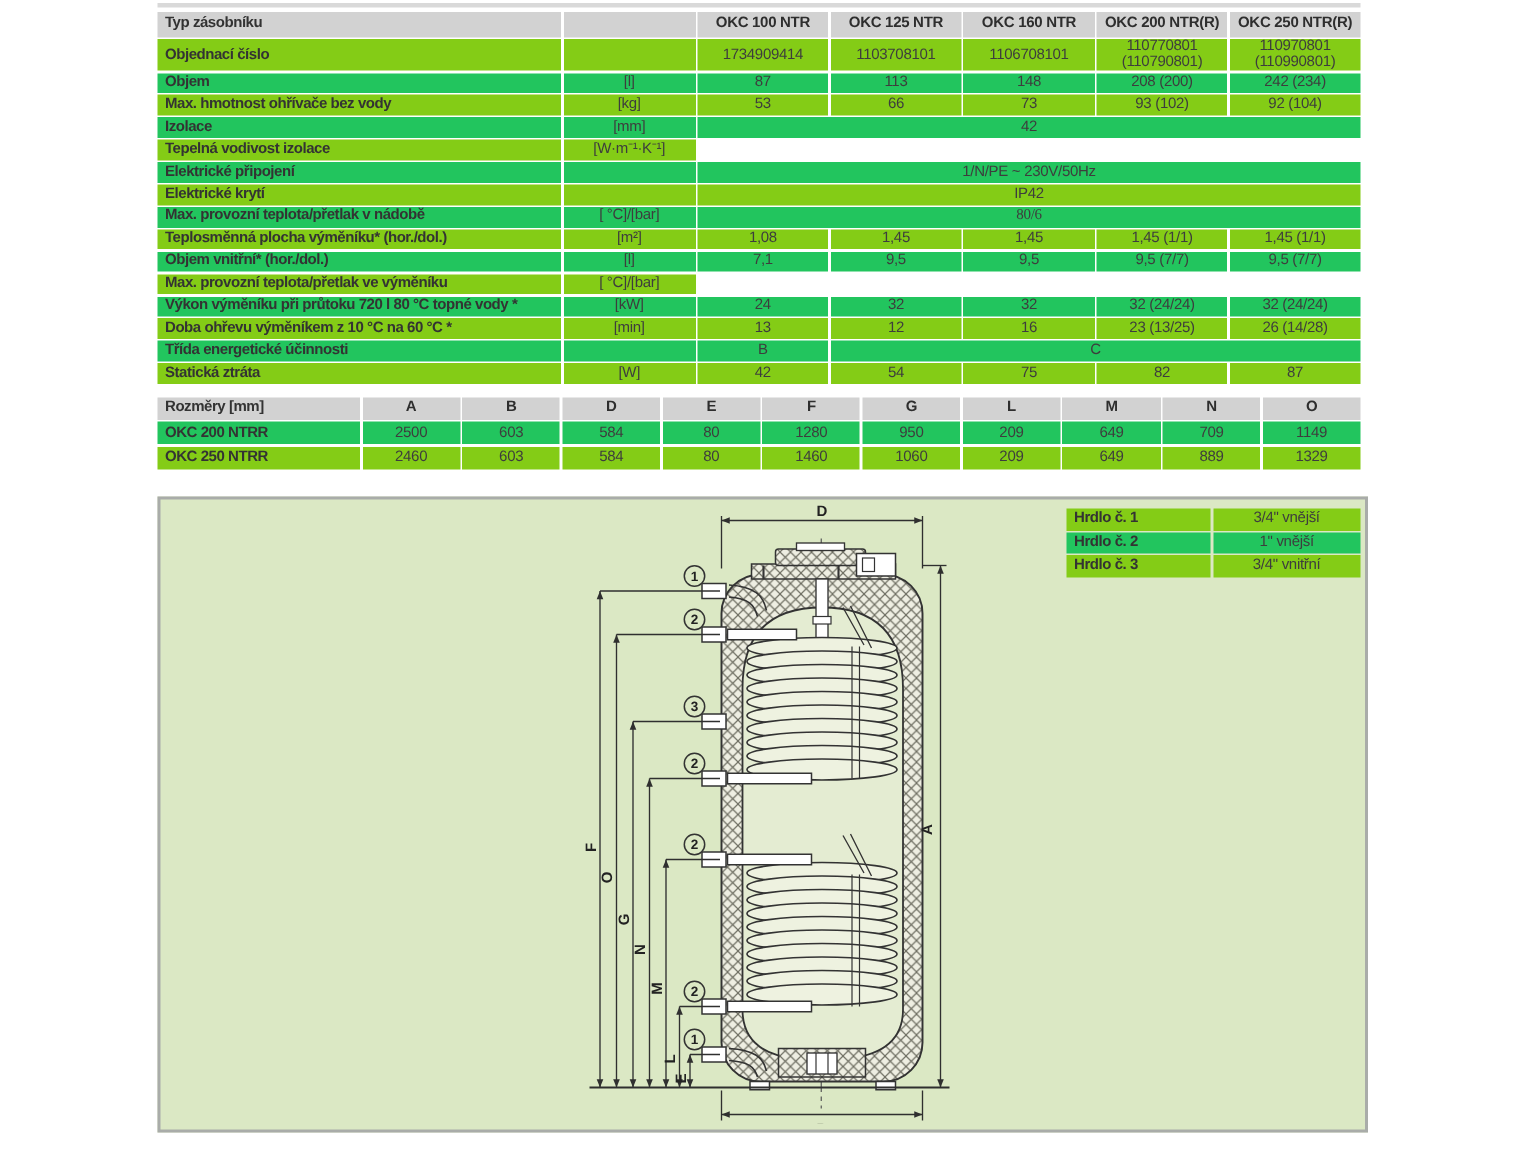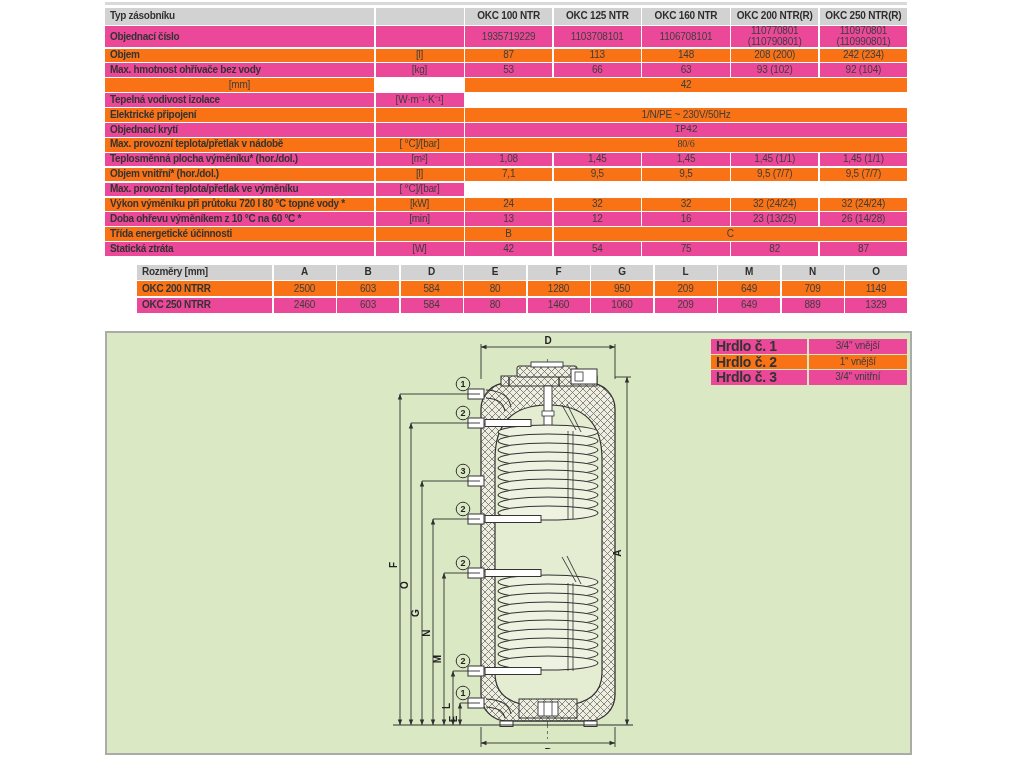--- a/index.html
+++ b/index.html
@@ -5,59 +5,59 @@
   html,body{margin:0;padding:0;background:#fff;width:1024px;height:768px;overflow:hidden;
     font-family:"Liberation Sans",sans-serif;-webkit-font-smoothing:antialiased;}
   #page{position:relative;width:1024px;height:768px;background:#fff;}
   .topline{position:absolute;left:105px;top:2px;width:802px;height:3px;background:#d9d9d9;}
   
   .tbl{position:absolute;left:105px;width:802px;}
   #spec-table{top:8px;}
   #dims-table{top:265px;}
   .trow{display:grid;column-gap:1.5px;margin-bottom:1.3px;}
   .t1{grid-template-columns:269px 88px repeat(5,1fr);}
-  .t2{grid-template-columns:135px repeat(10,1fr);margin-left:32px;}
+  .t2{grid-template-columns:135px repeat(10,1fr);}
   .cell{display:flex;align-items:center;justify-content:center;font-size:10px;color:#3d3d3d;
     line-height:10.5px;text-align:center;white-space:pre-line;letter-spacing:-0.2px;}
   .lab{justify-content:flex-start;padding-left:5px;font-weight:bold;color:#333;white-space:nowrap;
     letter-spacing:-0.3px;}
   .bold{font-weight:bold;color:#2e2e2e;}
   .bg-gray .cell{background:#d2d2d2;}
-  .bg-green .cell{background:#ec4899;}
-  .bg-white .cell{background:#f97316;}
+  .bg-green .cell{background:#84cc16;}
+  .bg-white .cell{background:#22c55e;}
   .h17{height:17px;} .h21{height:21px;} .h14{height:13.6px;} .h15{height:15px;}
   
   #panel{position:absolute;left:105px;top:331px;width:803px;height:420px;background:#dbe8c4;
     border:2px solid #a9aca9;}
   #diagram-svg{position:absolute;left:0;top:0;}
   #hrdlo{position:absolute;left:604px;top:6px;width:196px;}
   .hrow{display:grid;grid-template-columns:96px 1fr;column-gap:1.5px;margin-bottom:1px;height:14.5px;}
   .hrow .cell{font-size:10px;}
-  .hrow .lab{font-size:14px;}
+  .hrow .lab{font-size:10px;}
 </style>
 </head>
 <body>
 
 <div id="page">
   <div class="topline"></div>
 
   <div id="spec-table" class="tbl">
       <div class="trow t1 h17 bg-gray">
         <div class="cell lab">Typ zásobníku</div>
         <div class="cell "></div>
         <div class="cell bold">OKC 100 NTR</div>
         <div class="cell bold">OKC 125 NTR</div>
         <div class="cell bold">OKC 160 NTR</div>
         <div class="cell bold">OKC 200 NTR(R)</div>
         <div class="cell bold">OKC 250 NTR(R)</div>
       </div>
       <div class="trow t1 bg-green h21">
         <div class="cell lab">Objednací číslo</div>
         <div class="cell "></div>
-        <div class="cell ">1935719229</div>
+        <div class="cell ">1734909414</div>
         <div class="cell ">1103708101</div>
         <div class="cell ">1106708101</div>
         <div class="cell ">110770801
 (110790801)</div>
         <div class="cell ">110970801
 (110990801)</div>
       </div>
       <div class="trow t1 bg-white h14">
         <div class="cell lab">Objem</div>
         <div class="cell ">[l]</div>
@@ -65,41 +65,42 @@
         <div class="cell ">113</div>
         <div class="cell ">148</div>
         <div class="cell ">208 (200)</div>
         <div class="cell ">242 (234)</div>
       </div>
       <div class="trow t1 bg-green h14">
         <div class="cell lab">Max. hmotnost ohřívače bez vody</div>
         <div class="cell ">[kg]</div>
         <div class="cell ">53</div>
         <div class="cell ">66</div>
-        <div class="cell ">63</div>
+        <div class="cell ">73</div>
         <div class="cell ">93 (102)</div>
         <div class="cell ">92 (104)</div>
       </div>
       <div class="trow t1 bg-white h14">
+        <div class="cell lab">Izolace</div>
         <div class="cell ">[mm]</div>
         <div class="cell " style="grid-column: 3 / 8;">42</div>
       </div>
       <div class="trow t1 bg-green h14">
         <div class="cell lab">Tepelná vodivost izolace</div>
         <div class="cell ">[W·m⁻¹·K⁻¹]</div>
       </div>
       <div class="trow t1 bg-white h14">
         <div class="cell lab">Elektrické připojení</div>
         <div class="cell "></div>
         <div class="cell " style="grid-column: 3 / 8;">1/N/PE ~ 230V/50Hz</div>
       </div>
       <div class="trow t1 bg-green h14">
-        <div class="cell lab">Objednací krytí</div>
-        <div class="cell "></div>
-        <div class="cell " style="grid-column: 3 / 8; font-family: Liberation Mono, monospace;">IP42</div>
+        <div class="cell lab">Elektrické krytí</div>
+        <div class="cell "></div>
+        <div class="cell " style="grid-column: 3 / 8;">IP42</div>
       </div>
       <div class="trow t1 bg-white h14">
         <div class="cell lab">Max. provozní teplota/přetlak v nádobě</div>
         <div class="cell ">[ °C]/[bar]</div>
         <div class="cell " style="grid-column: 3 / 8; font-family: Liberation Serif, serif;">80/6</div>
       </div>
       <div class="trow t1 bg-green h14">
         <div class="cell lab">Teplosměnná plocha výměníku* (hor./dol.)</div>
         <div class="cell ">[m²]</div>
         <div class="cell ">1,08</div>

